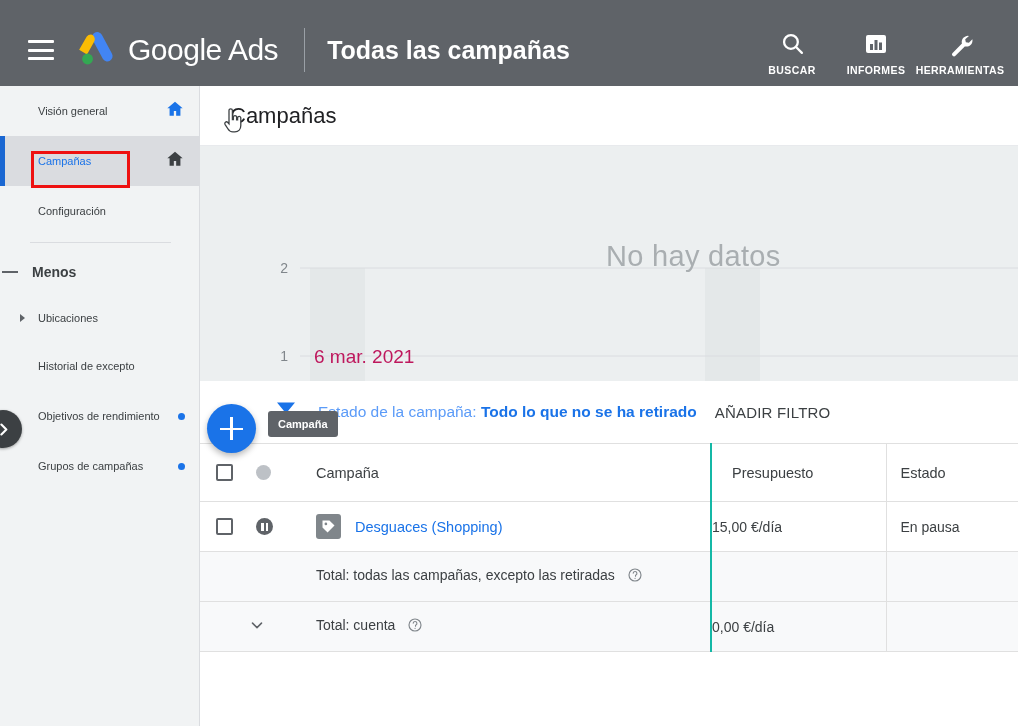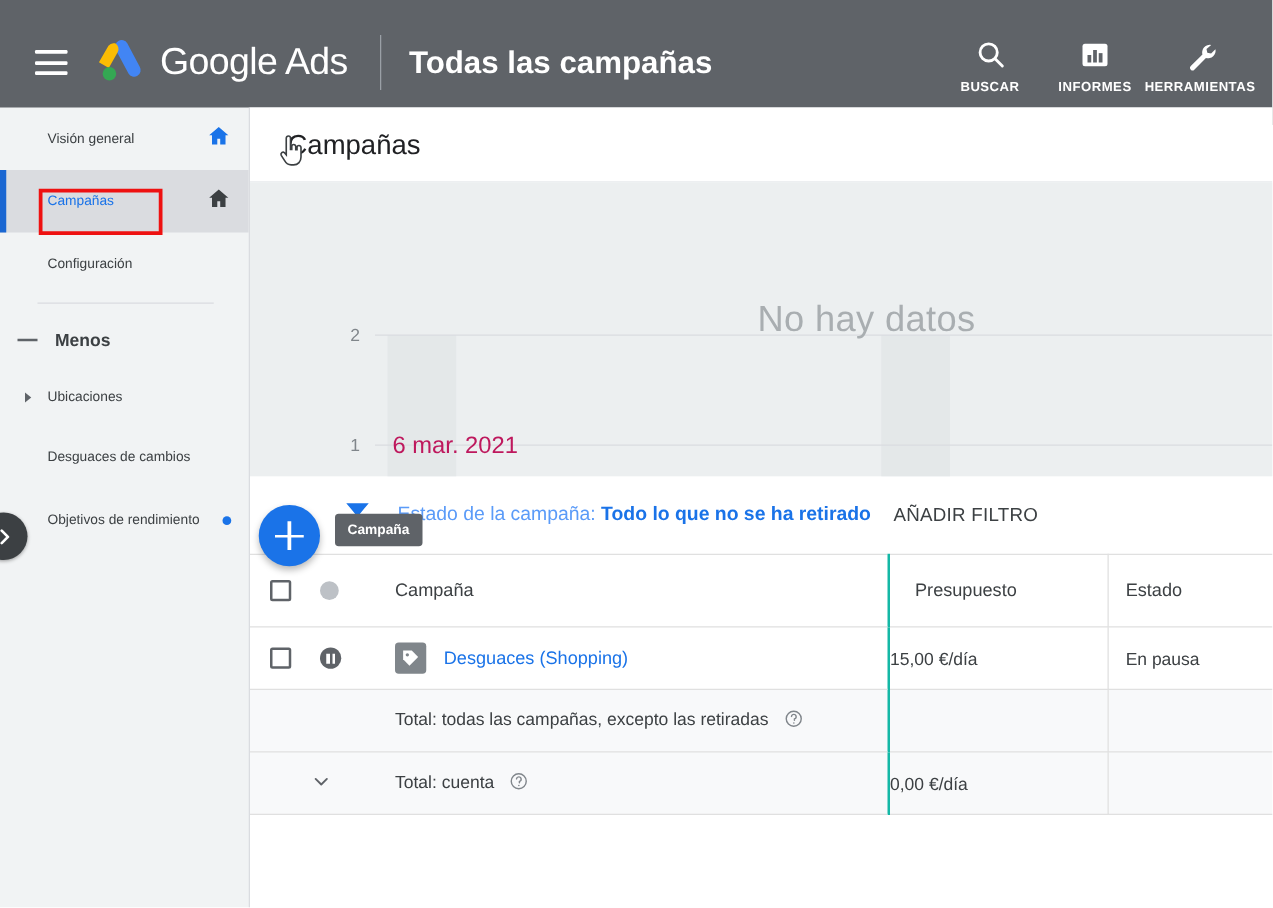--- a/index.html
+++ b/index.html
@@ -53,21 +53,21 @@
   .nav-item.active::before {
     content: ""; position: absolute; left: 0; top: 0; bottom: 0;
     width: 5px; background: #1a67d2;
   }
   .home-ic { margin-left: 8px; flex: 0 0 auto; }
   .dot-badge {
     width: 7px; height: 7px; border-radius: 50%; background: #1a73e8;
     flex: 0 0 7px; margin-left: 8px;
   }
   .nav-sep { height: 1px; background: #dadce0; margin: 6px 28px 6px 30px; }
-  .nav-item.collapse-row { padding-left: 14px; font-size: 14px; font-weight: 700; color: #3c4043; min-height: 46px; }
+  .nav-item.collapse-row { padding-left: 2px; font-size: 14px; font-weight: 700; color: #3c4043; min-height: 46px; }
   .minus-ic { width: 16px; height: 2px; background: #5f6368; margin-right: 14px; flex: 0 0 16px; }
   .nav-item.sub { padding-left: 20px; min-height: 46px; }
   .caret-ic {
     width: 0; height: 0; border-left: 5px solid #5f6368;
     border-top: 4px solid transparent; border-bottom: 4px solid transparent;
     margin-right: 13px; flex: 0 0 5px;
   }
   .nav-item.indent { padding-left: 38px; }
 
   .edge-toggle {
@@ -249,28 +249,32 @@
       <span class="minus-ic"></span>
       <span class="lbl">Menos</span>
     </div>
 
     <div class="nav-item sub">
       <span class="caret-ic"></span>
       <span class="lbl">Ubicaciones</span>
     </div>
 
     <div class="nav-item indent">
-      <span class="lbl">Desguaces de cambios</span>
+      <span class="lbl">Historial de excepto</span>
     </div>
 
     <div class="nav-item indent">
       <span class="lbl">Objetivos de rendimiento</span>
       <span class="dot-badge"></span>
     </div>
 
+    <div class="nav-item indent">
+      <span class="lbl">Grupos de campañas</span>
+      <span class="dot-badge"></span>
+    </div>
   </div>
 
   <div class="edge-toggle">
     <svg width="17" height="17" viewBox="0 0 24 24" fill="none" stroke="#fff" stroke-width="3" stroke-linecap="round" stroke-linejoin="round">
       <polyline points="9,5 16,12 9,19"></polyline>
     </svg>
   </div>
 
   <div class="main">
 

